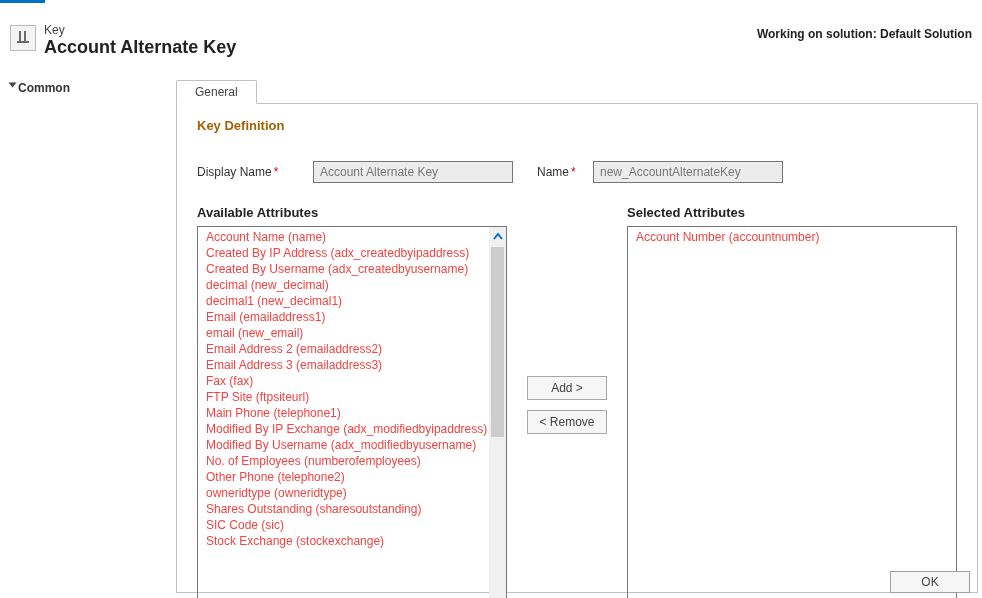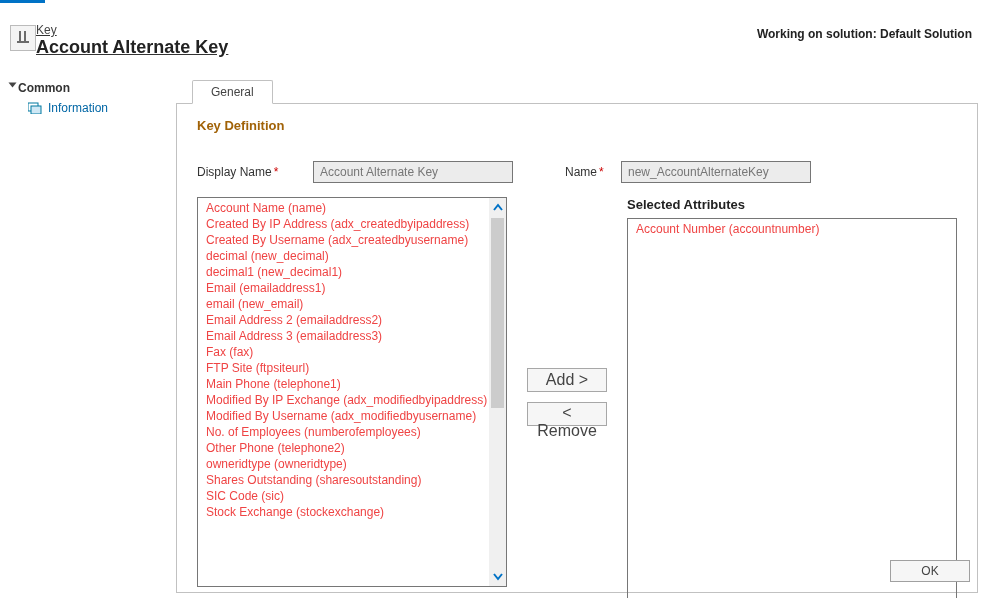--- a/index.html
+++ b/index.html
@@ -21,21 +21,21 @@
   }
   .header {
     display: flex;
     justify-content: space-between;
     align-items: flex-start;
     padding: 20px 10px 20px 10px;
   }
   .header-left {
     display: flex;
     align-items: flex-start;
-    text-decoration: underline;
+    gap: 8px;
   }
   .key-icon-box {
     width: 26px;
     height: 26px;
     border: 1px solid #bbb;
     background: #f4f4f4;
     display: flex;
     align-items: center;
     justify-content: center;
     margin-top: 2px;
@@ -104,21 +104,20 @@
     display: flex;
     flex-direction: column;
     padding-right: 4px;
     position: relative;
   }
   .tab-strip {
     display: flex;
     align-items: flex-end;
     height: 26px;
     position: relative;
-    margin-left: 16px;
   }
   .tab {
     border: 1px solid #c1c1c1;
     border-bottom: 1px solid #fff;
     background: #fff;
     padding: 4px 18px;
     font-size: 12px;
     color: #444;
     position: relative;
     z-index: 2;
@@ -134,22 +133,22 @@
   }
   .section-title {
     font-size: 13px;
     font-weight: bold;
     color: #a16207;
     margin-bottom: 28px;
   }
   .form-row {
     display: flex;
     align-items: flex-end;
-    gap: 52px;
-    margin-bottom: 14px;
+    gap: 24px;
+    margin-bottom: 22px;
   }
   .form-field {
     display: flex;
     align-items: center;
     gap: 6px;
   }
   .form-label {
     font-size: 12px;
     color: #333;
     width: 110px;
@@ -233,28 +232,28 @@
     justify-content: center;
     gap: 10px;
     padding: 0 4px;
     height: 400px;
   }
   .btn {
     width: 80px;
     height: 24px;
     background: #f6f6f6;
     border: 1px solid #a7a7a7;
-    font-size: 16px;
+    font-size: 12px;
     color: #444;
     cursor: pointer;
   }
   .ok-row {
     position: absolute;
     right: 12px;
-    bottom: 19px;
+    bottom: 8px;
   }
   .ok-btn {
     width: 80px;
     height: 22px;
     background: #f6f6f6;
     border: 1px solid #a0a0a0;
     font-size: 12px;
     color: #444;
     cursor: pointer;
   }
@@ -282,29 +281,20 @@
   </div>
   <div class="header-right">Working on solution: Default Solution</div>
 </div>
 
 <div class="body">
   <div class="sidebar">
     <div class="sidebar-header">
       <span class="triangle"></span>
       <span>Common</span>
     </div>
-    <div class="sidebar-item">
-      <span class="info-icon">
-        <svg width="14" height="12" viewBox="0 0 14 12">
-          <rect x="0" y="1" width="10" height="8" fill="none" stroke="#0078a0" stroke-width="1"></rect>
-          <rect x="3" y="4" width="10" height="8" fill="#cfe8f5" stroke="#0078a0" stroke-width="1"></rect>
-        </svg>
-      </span>
-      <span>Information</span>
-    </div>
   </div>
 
   <div class="main">
     <div class="tab-strip">
       <div class="tab">General</div>
     </div>
     <div class="tab-content">
       <div class="section-title">Key Definition</div>
 
       <div class="form-row">
@@ -317,20 +307,21 @@
         <div class="form-field">
           <span class="form-label" style="width:50px">
             <span>Name</span><span class="req">*</span>
           </span>
           <input class="form-input name" type="text" readonly="" value="new_AccountAlternateKey" style="">
         </div>
       </div>
 
       <div class="attr-section">
         <div class="attr-col">
+          <div class="attr-heading">Available Attributes</div>
           <div class="listbox available">
             <div class="list-inner" id="available-list">
                 <div class="list-item">Account Name (name)</div>
                 <div class="list-item">Created By IP Address (adx_createdbyipaddress)</div>
                 <div class="list-item">Created By Username (adx_createdbyusername)</div>
                 <div class="list-item">decimal (new_decimal)</div>
                 <div class="list-item">decimal1 (new_decimal1)</div>
                 <div class="list-item">Email (emailaddress1)</div>
                 <div class="list-item">email (new_email)</div>
                 <div class="list-item">Email Address 2 (emailaddress2)</div>

